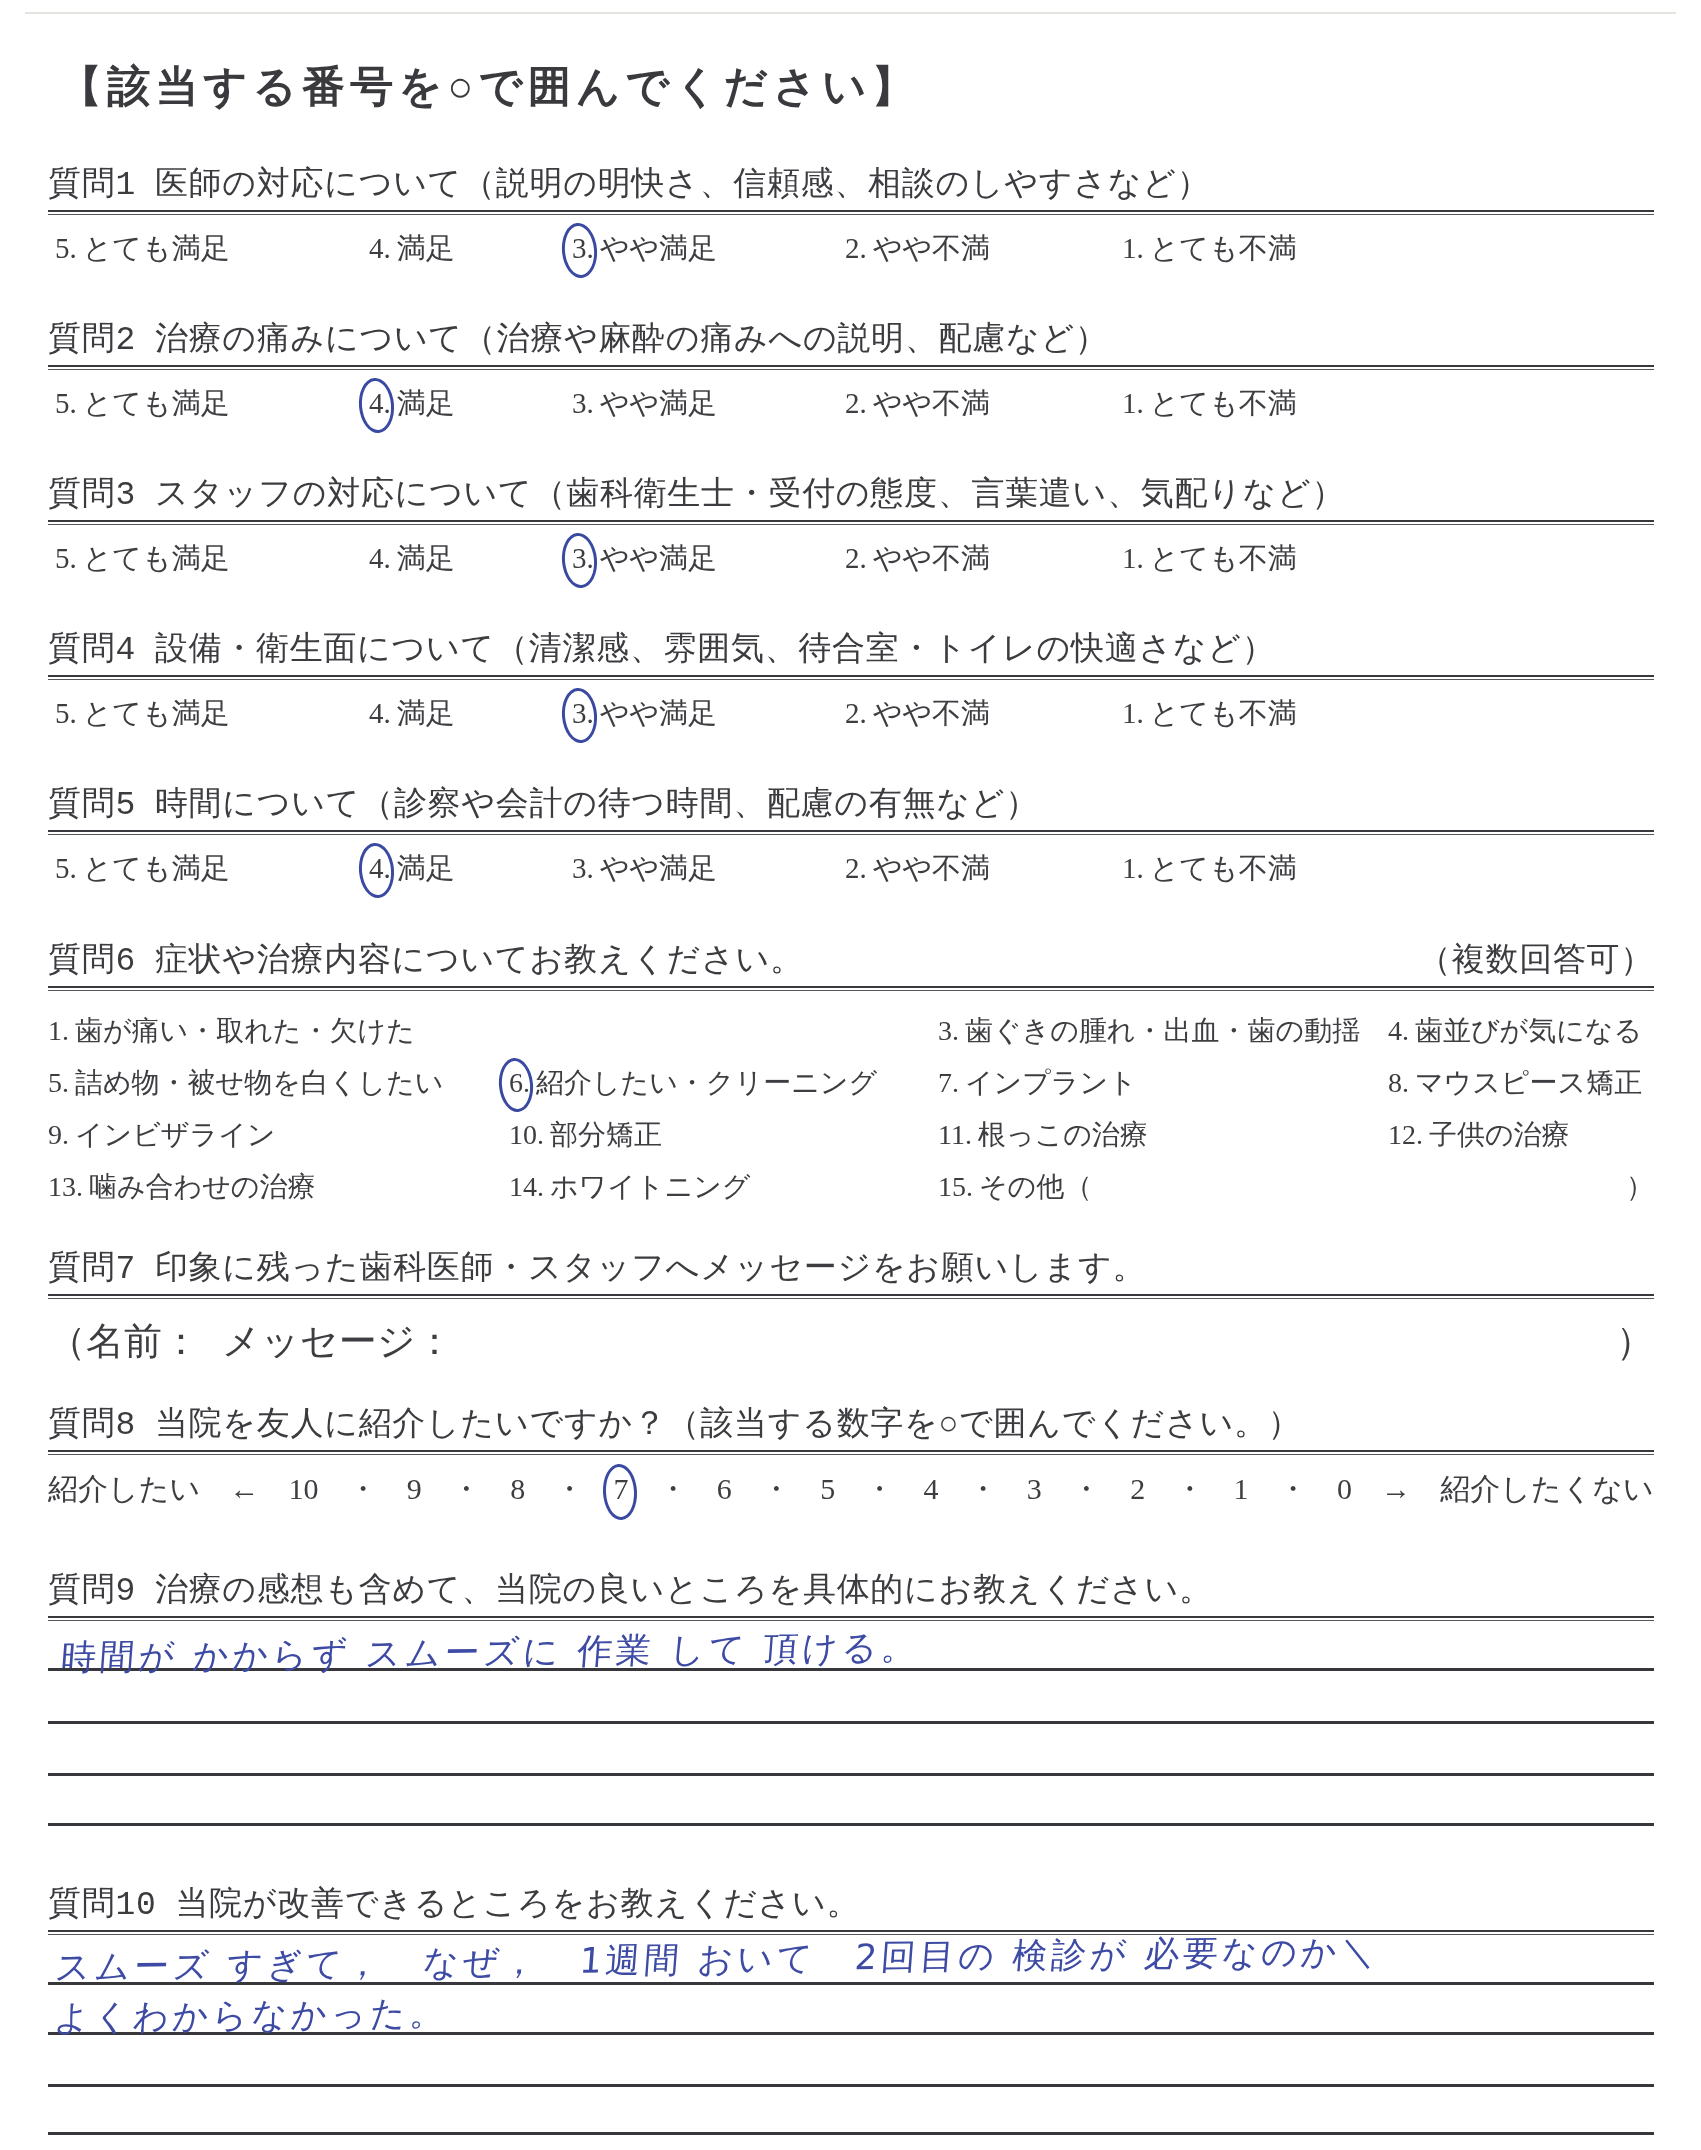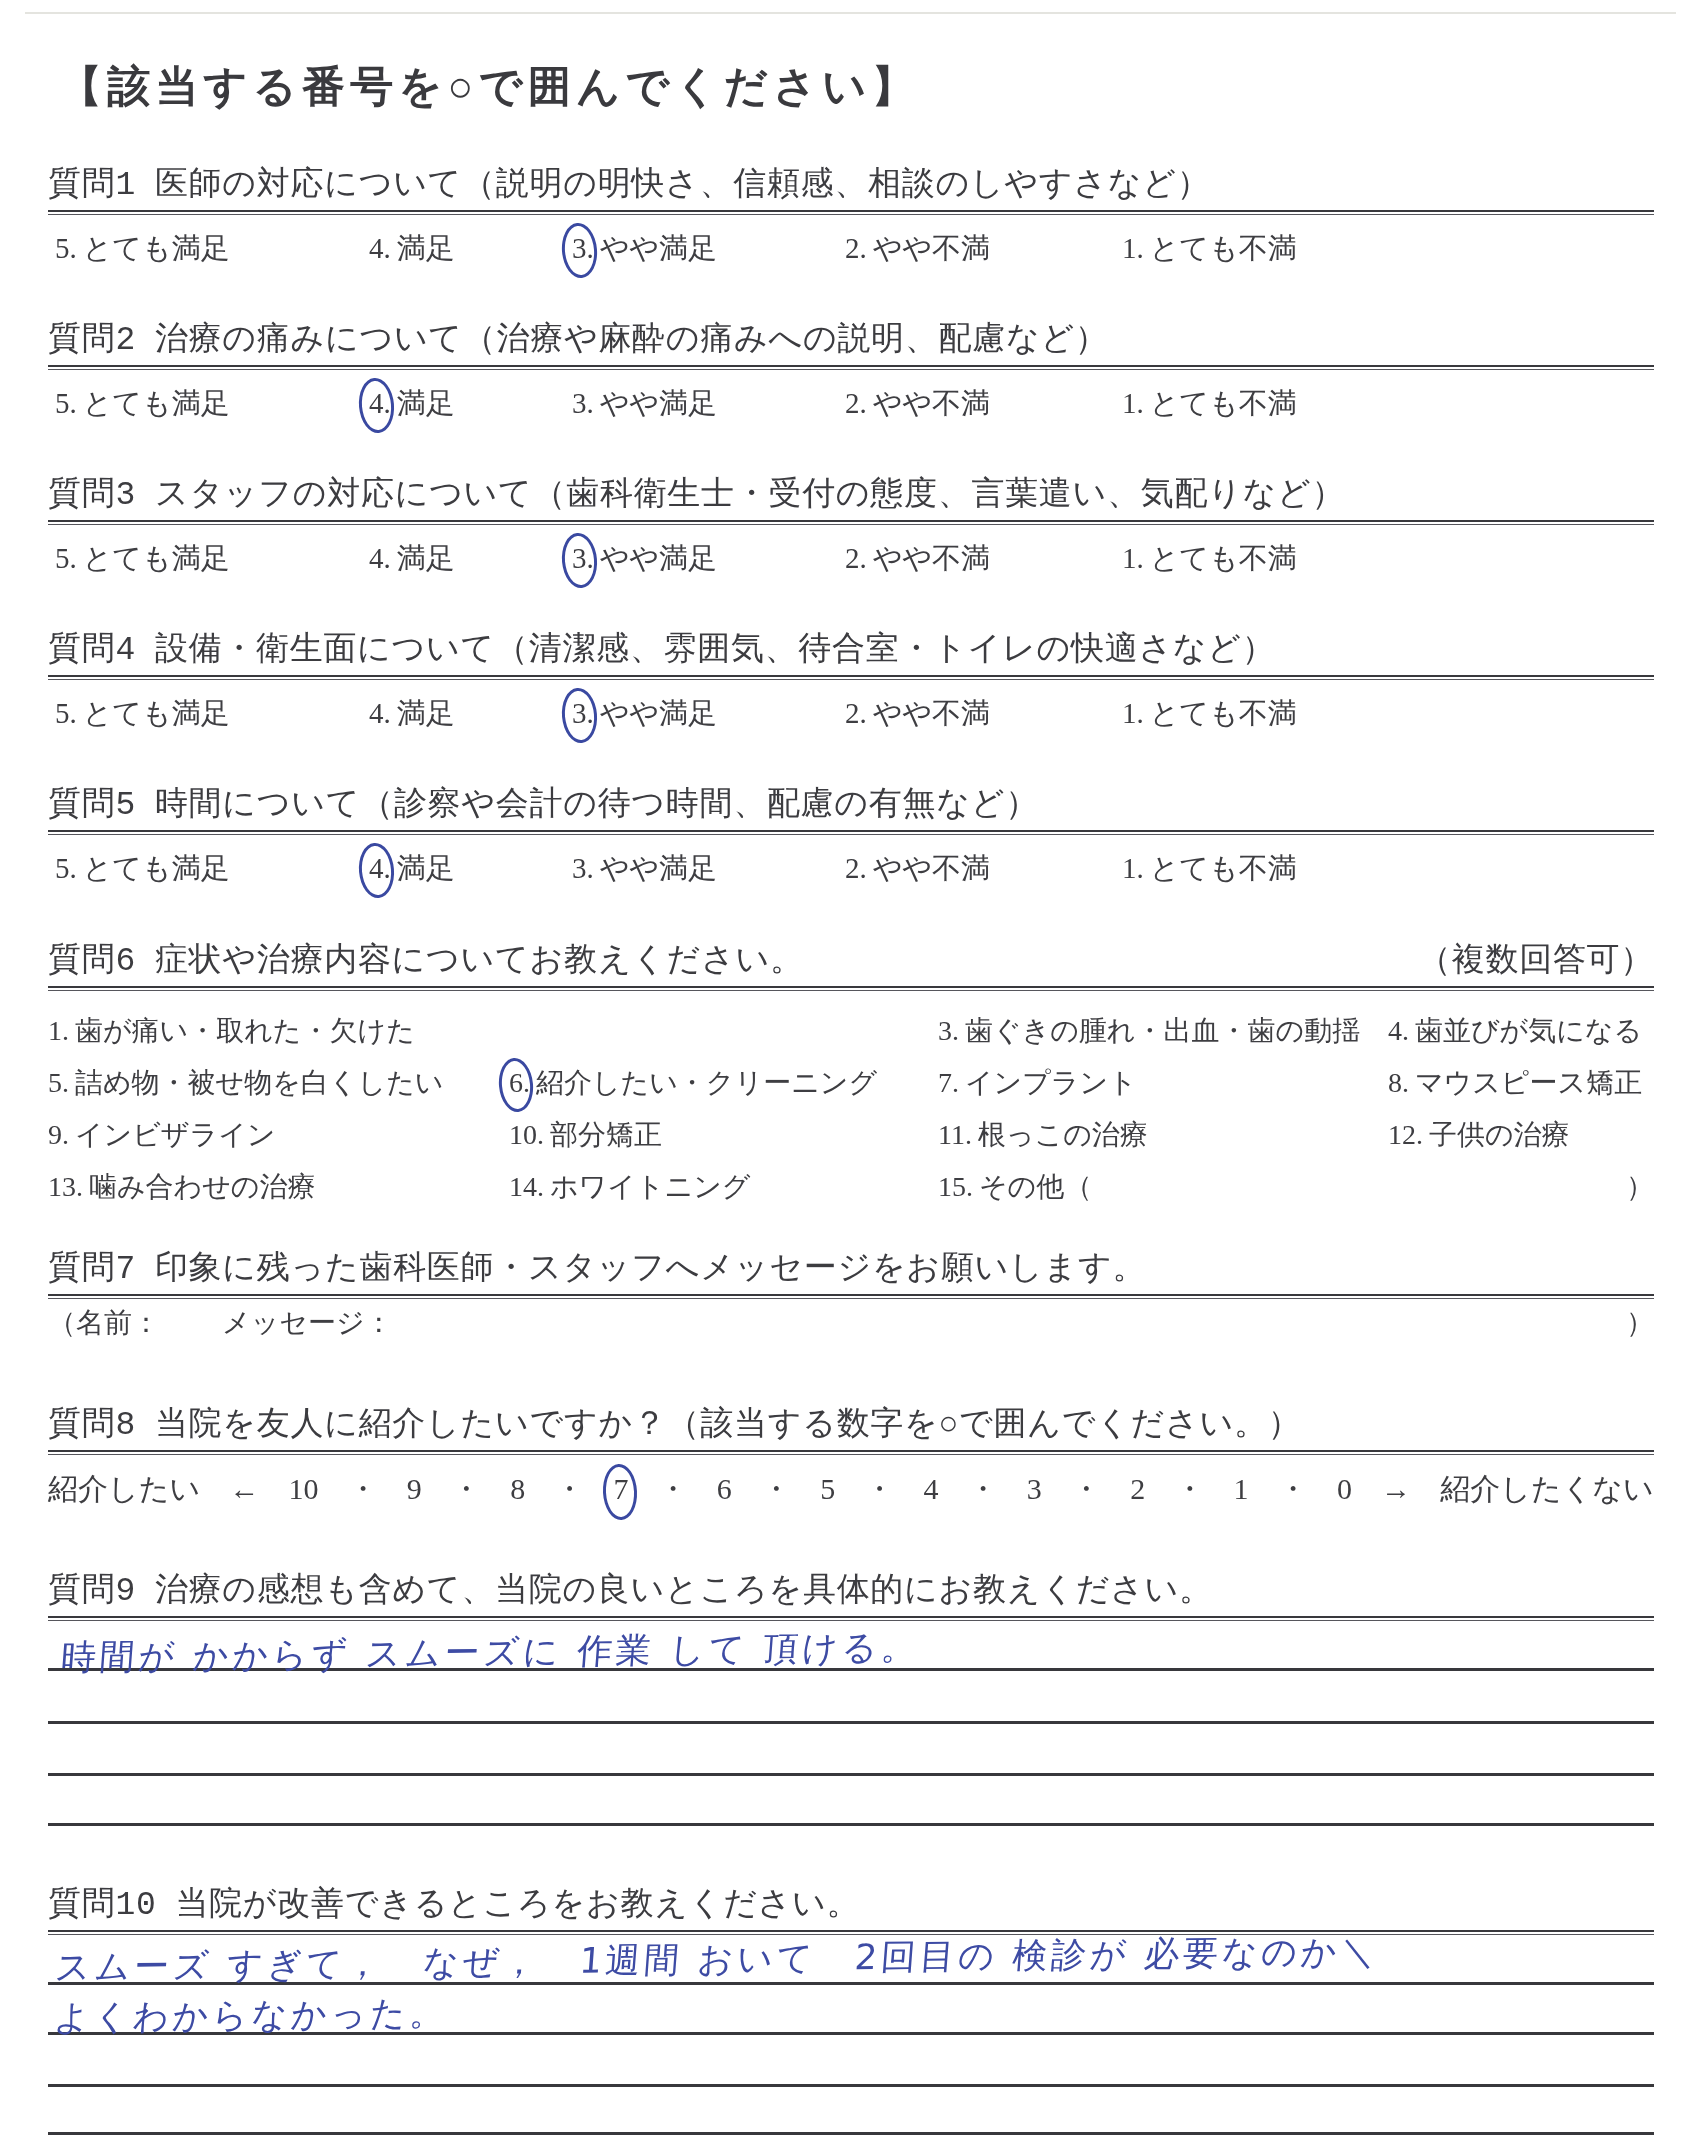--- a/index.html
+++ b/index.html
@@ -20,21 +20,21 @@
   .q-id{margin-right:19px;}
   .q-title-row{display:flex;justify-content:space-between;align-items:baseline;}
   .rule{height:2.2px;margin-top:2.2px;border-top:2.2px solid #39393d;border-bottom:1.5px solid #56565c;}
   .options-row{position:relative;margin-top:13.3px;height:47px;font-size:29px;white-space:nowrap;margin-left:7px;}
   .opt{position:absolute;top:0;}
   .opt-num{margin-right:5.9px;}
   .q6-rows{margin-top:20.7px;position:relative;}
   .q6-row{position:relative;height:52px;font-size:28px;white-space:nowrap;}
   .q6-item{position:absolute;top:0;}
   .paren-close{position:absolute;top:0;right:0;}
-  .q7-row{position:relative;margin-top:5px;height:47px;font-size:28px;white-space:nowrap;}
+  .q7-row{position:relative;margin-top:17px;height:47px;font-size:38px;white-space:nowrap;}
   .q7-field{position:absolute;top:0;}
   .scale{display:flex;justify-content:space-between;align-items:baseline;margin-top:13.3px;font-size:30px;}
   .ans-area{position:absolute;left:0;right:0;top:0;}
   .ans-line{position:absolute;left:0;right:0;border-top:3px solid #38383c;}
   
   .circled{position:relative;display:inline-block;}
   .circled::after{
     content:"";position:absolute;left:-9.6px;right:-3.7px;top:-8.9px;bottom:-13.3px;
     border:3.3px solid #3a49a1;border-radius:50%;transform:rotate(-5deg);
   }

